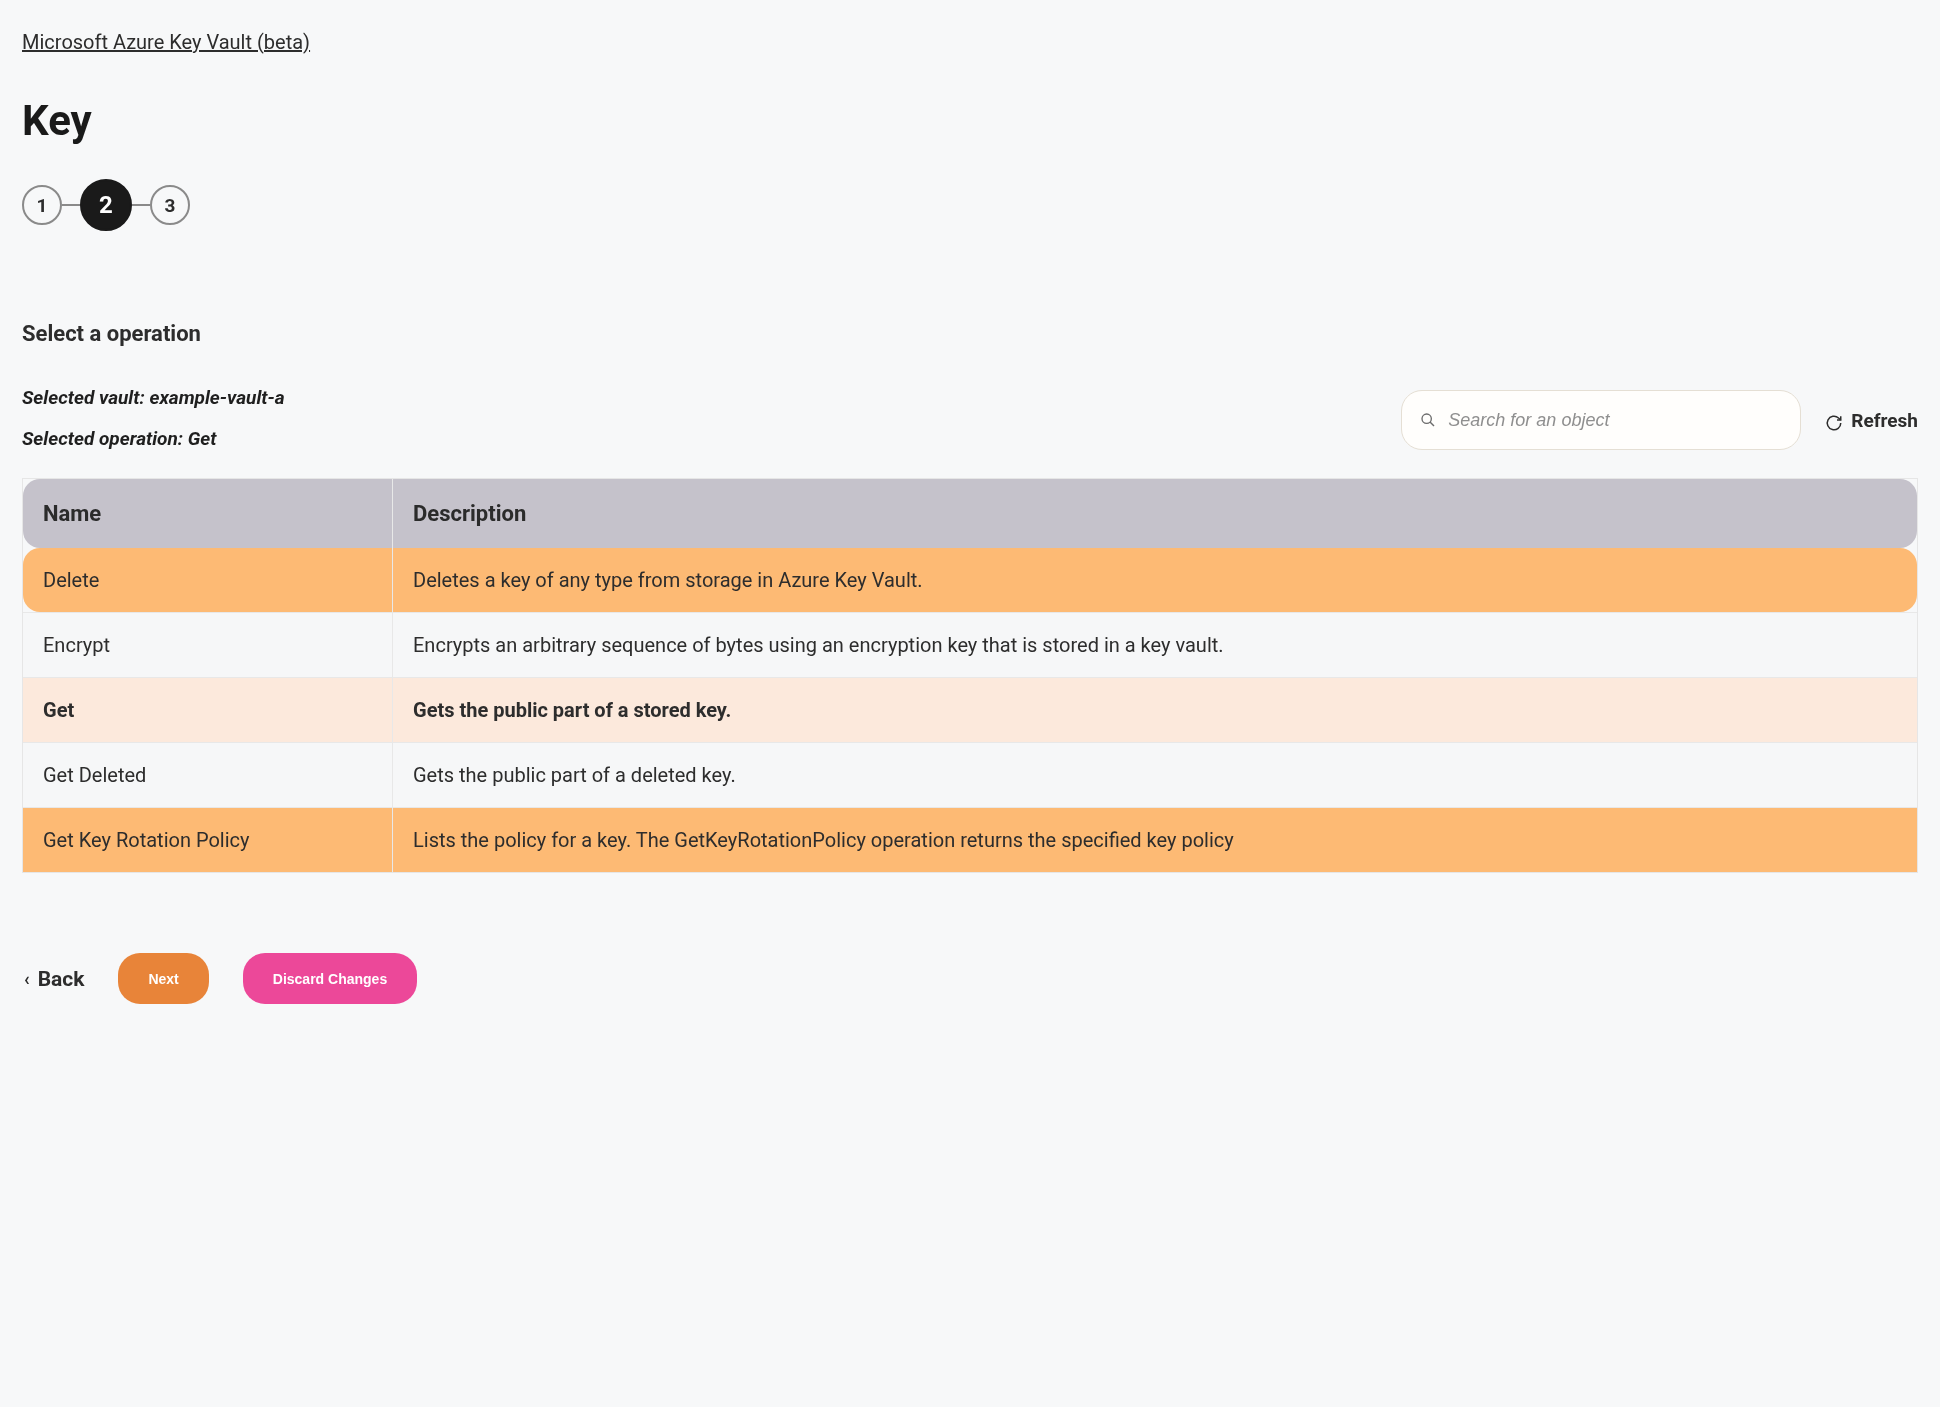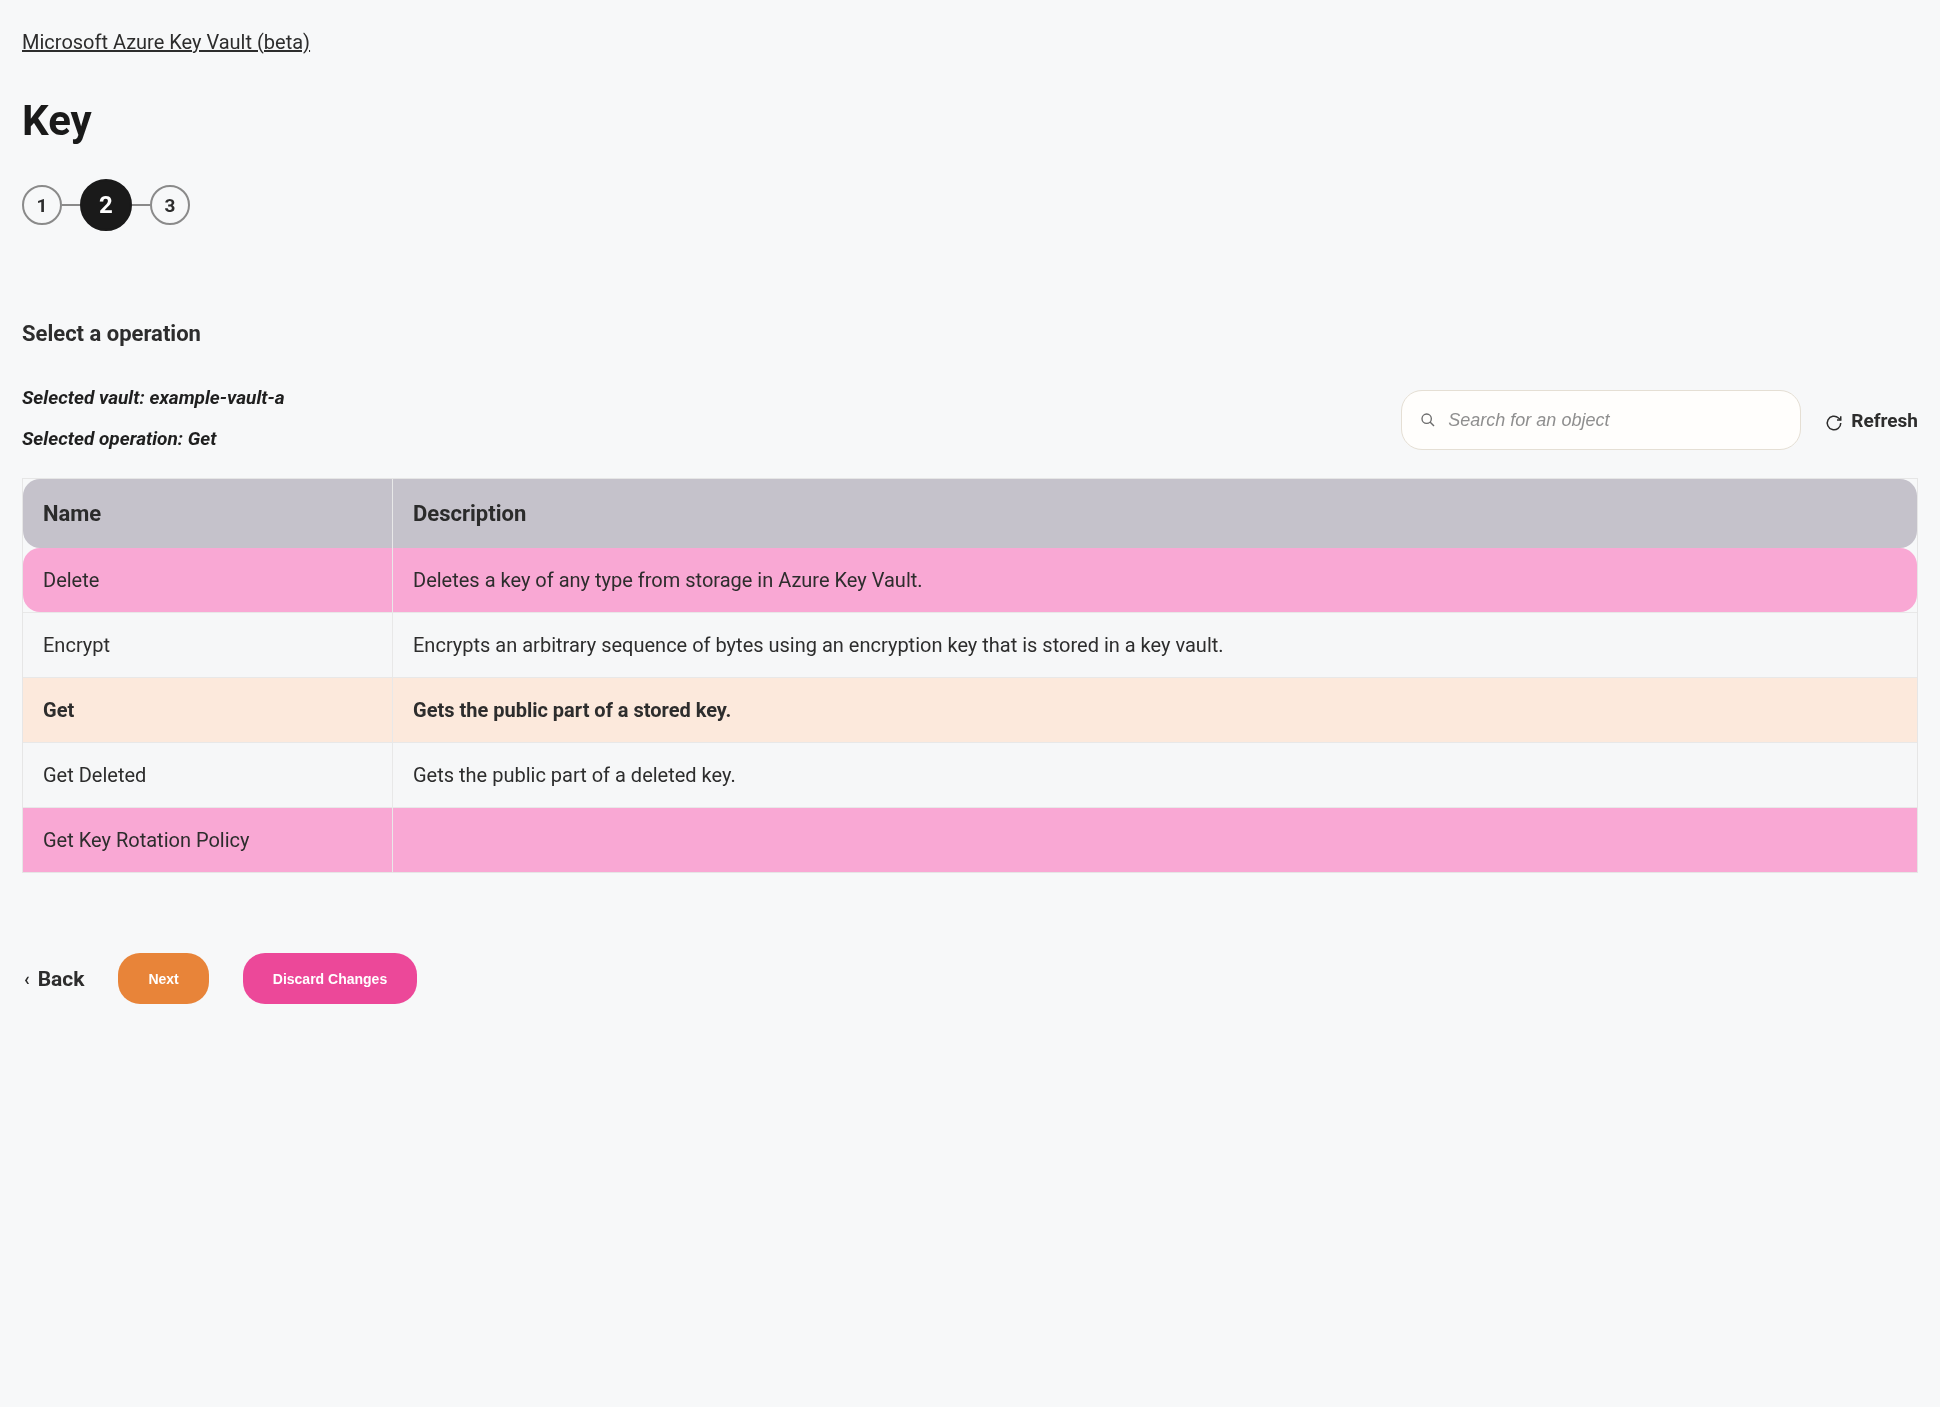--- a/index.html
+++ b/index.html
@@ -120,21 +120,21 @@
   }
   .row:first-child { border-top: none; border-radius: 17px; }
   .row.header { background: #c5c2cb; }
   .row.header .cell { font-weight: 700; font-size: 22px; color: #2b2b2b; padding: 22px 20px; }
   .cell {
     padding: 20px 20px;
     font-size: 20px;
     color: #2d2d2d;
   }
   .cell.name { border-right: 1px solid #e8e8e8; }
-  .row.data { background: #f9a8d4; }
+  .row.data { background: #fdba74; }
   .row.data.alt { background: #f6f7f8; }
   .row.selected { background: #fce9dc; }
   .row.selected .cell { font-weight: 700; }
   
   .footer {
     display: flex;
     align-items: center;
     gap: 34px;
     margin-top: 80px;
     padding-left: 2px;
@@ -233,20 +233,21 @@
         <div class="row data selected">
           <div class="cell name">Get</div>
           <div class="cell">Gets the public part of a stored key.</div>
         </div>
         <div class="row data alt">
           <div class="cell name">Get Deleted</div>
           <div class="cell">Gets the public part of a deleted key.</div>
         </div>
         <div class="row data">
           <div class="cell name">Get Key Rotation Policy</div>
+          <div class="cell">Lists the policy for a key. The GetKeyRotationPolicy operation returns the specified key policy</div>
         </div>
       </div>
   </div>
 
   <div class="footer">
     <div class="back-link">
       <span class="chev">‹</span>
       <span>Back</span>
     </div>
     <button class="btn primary">Next</button>

